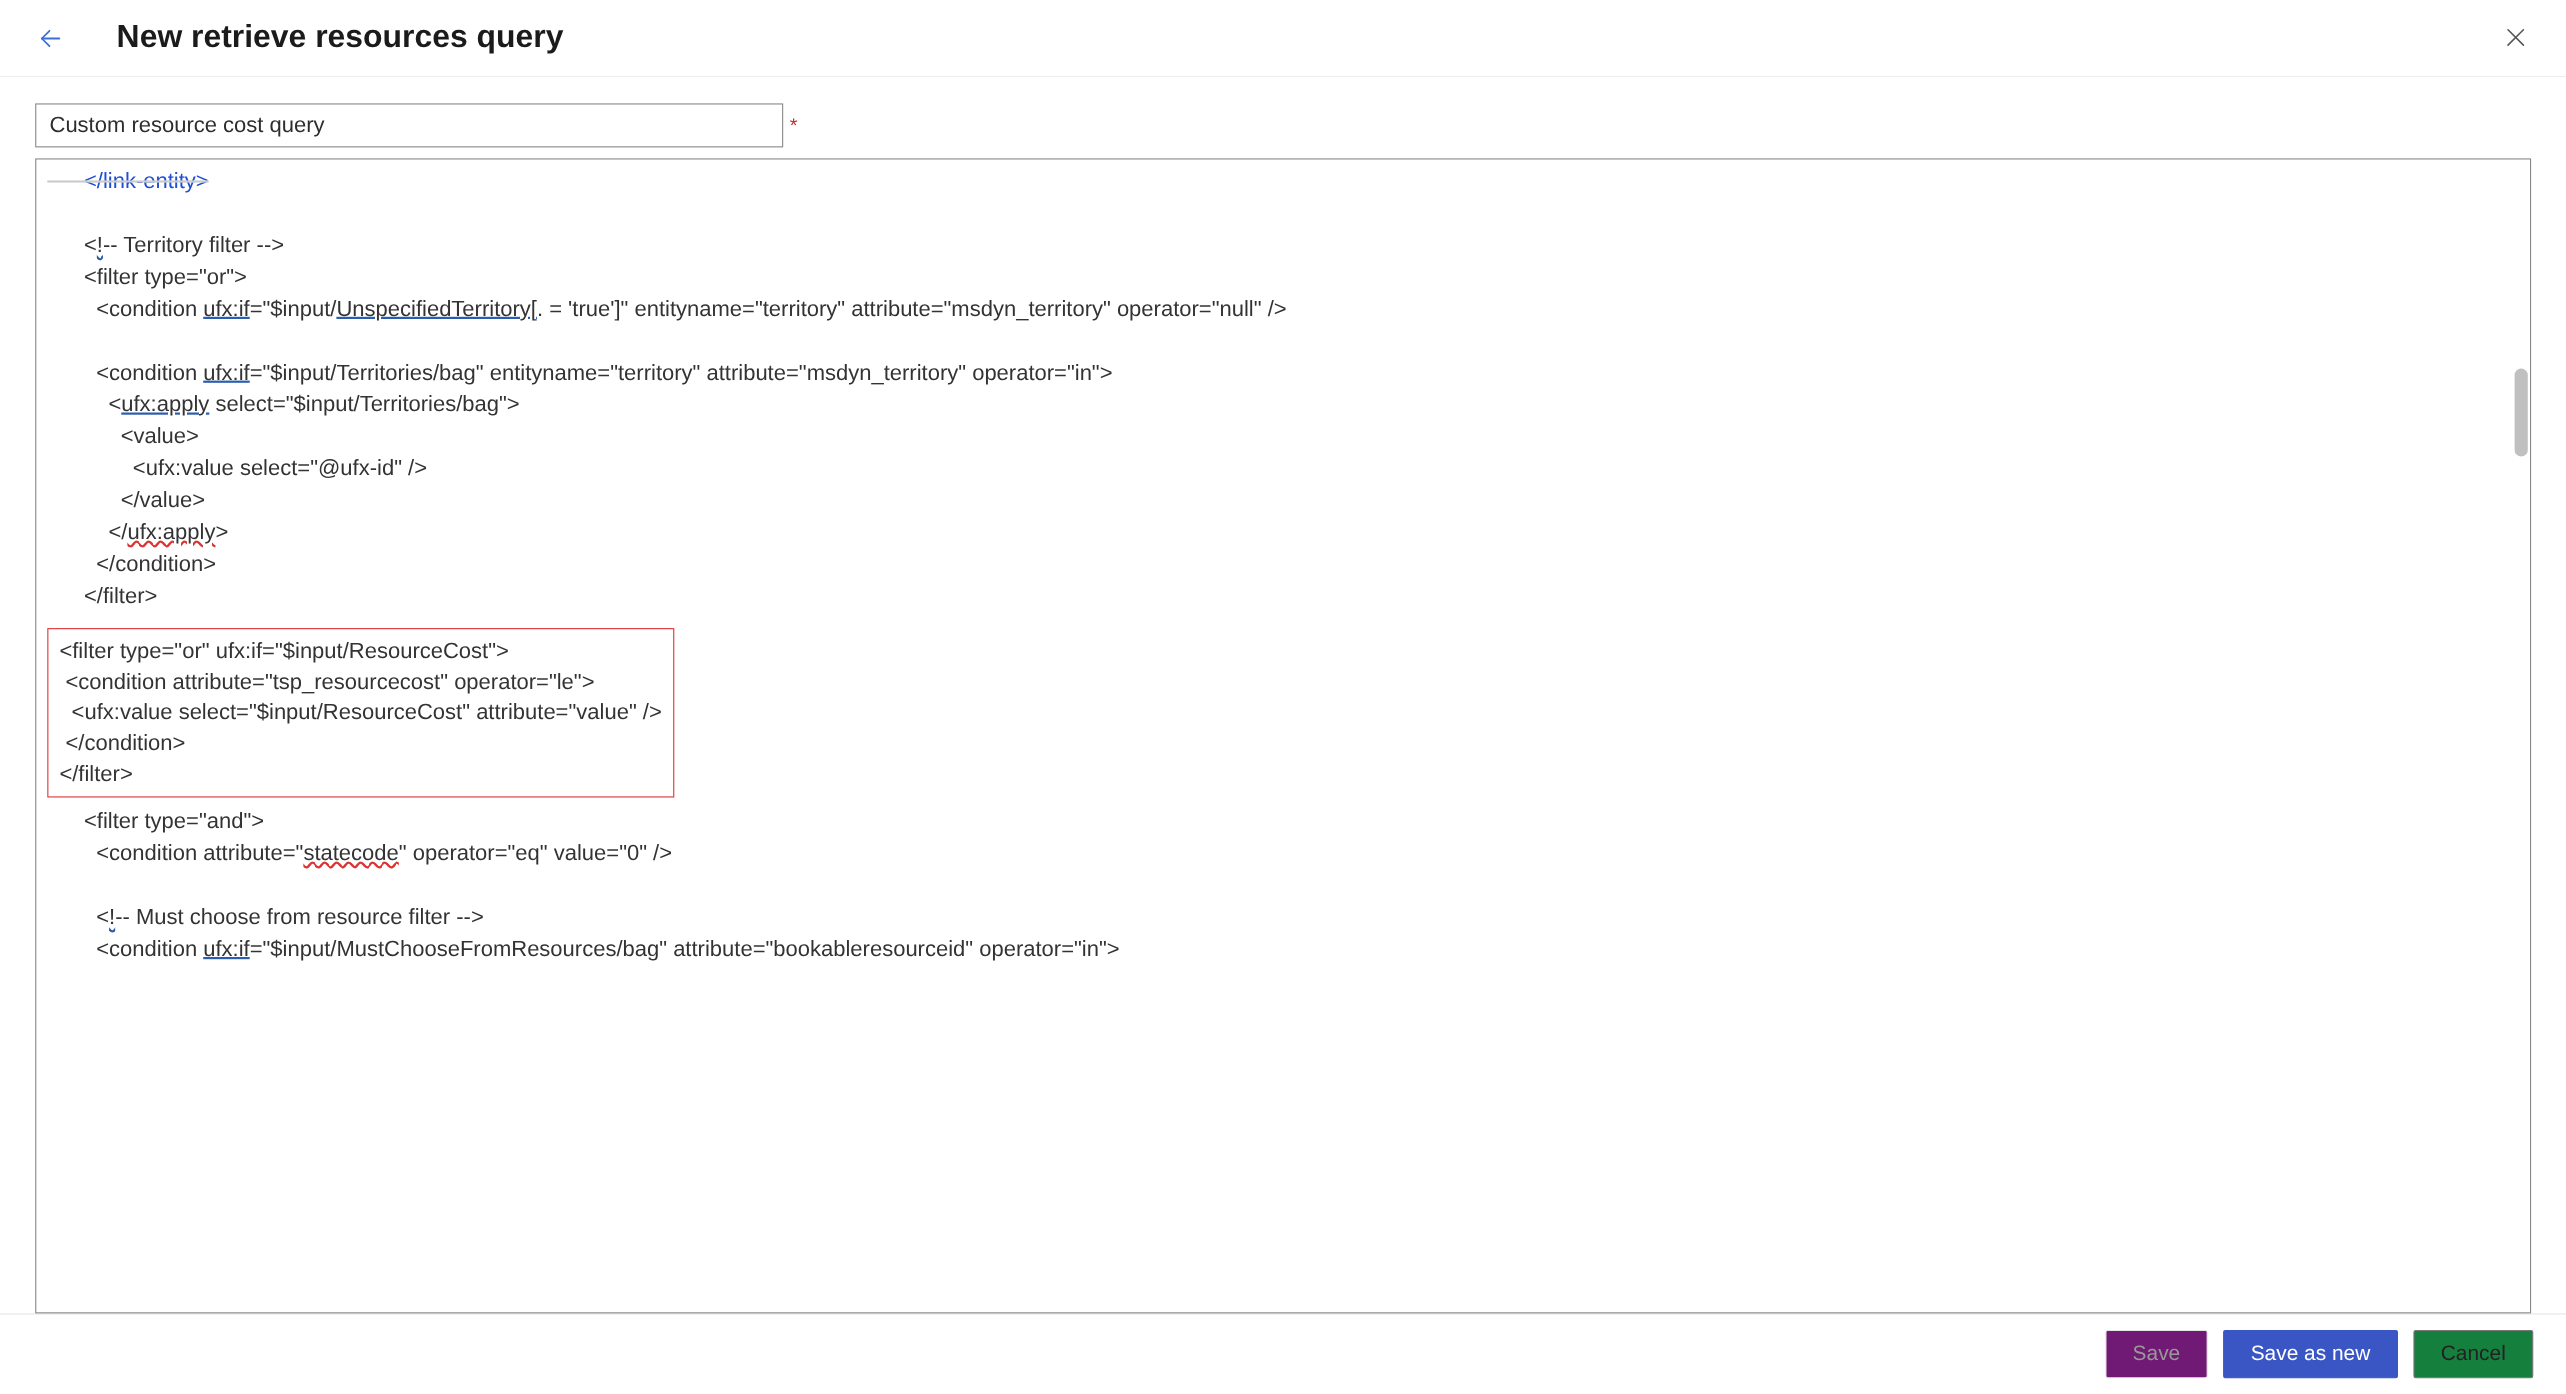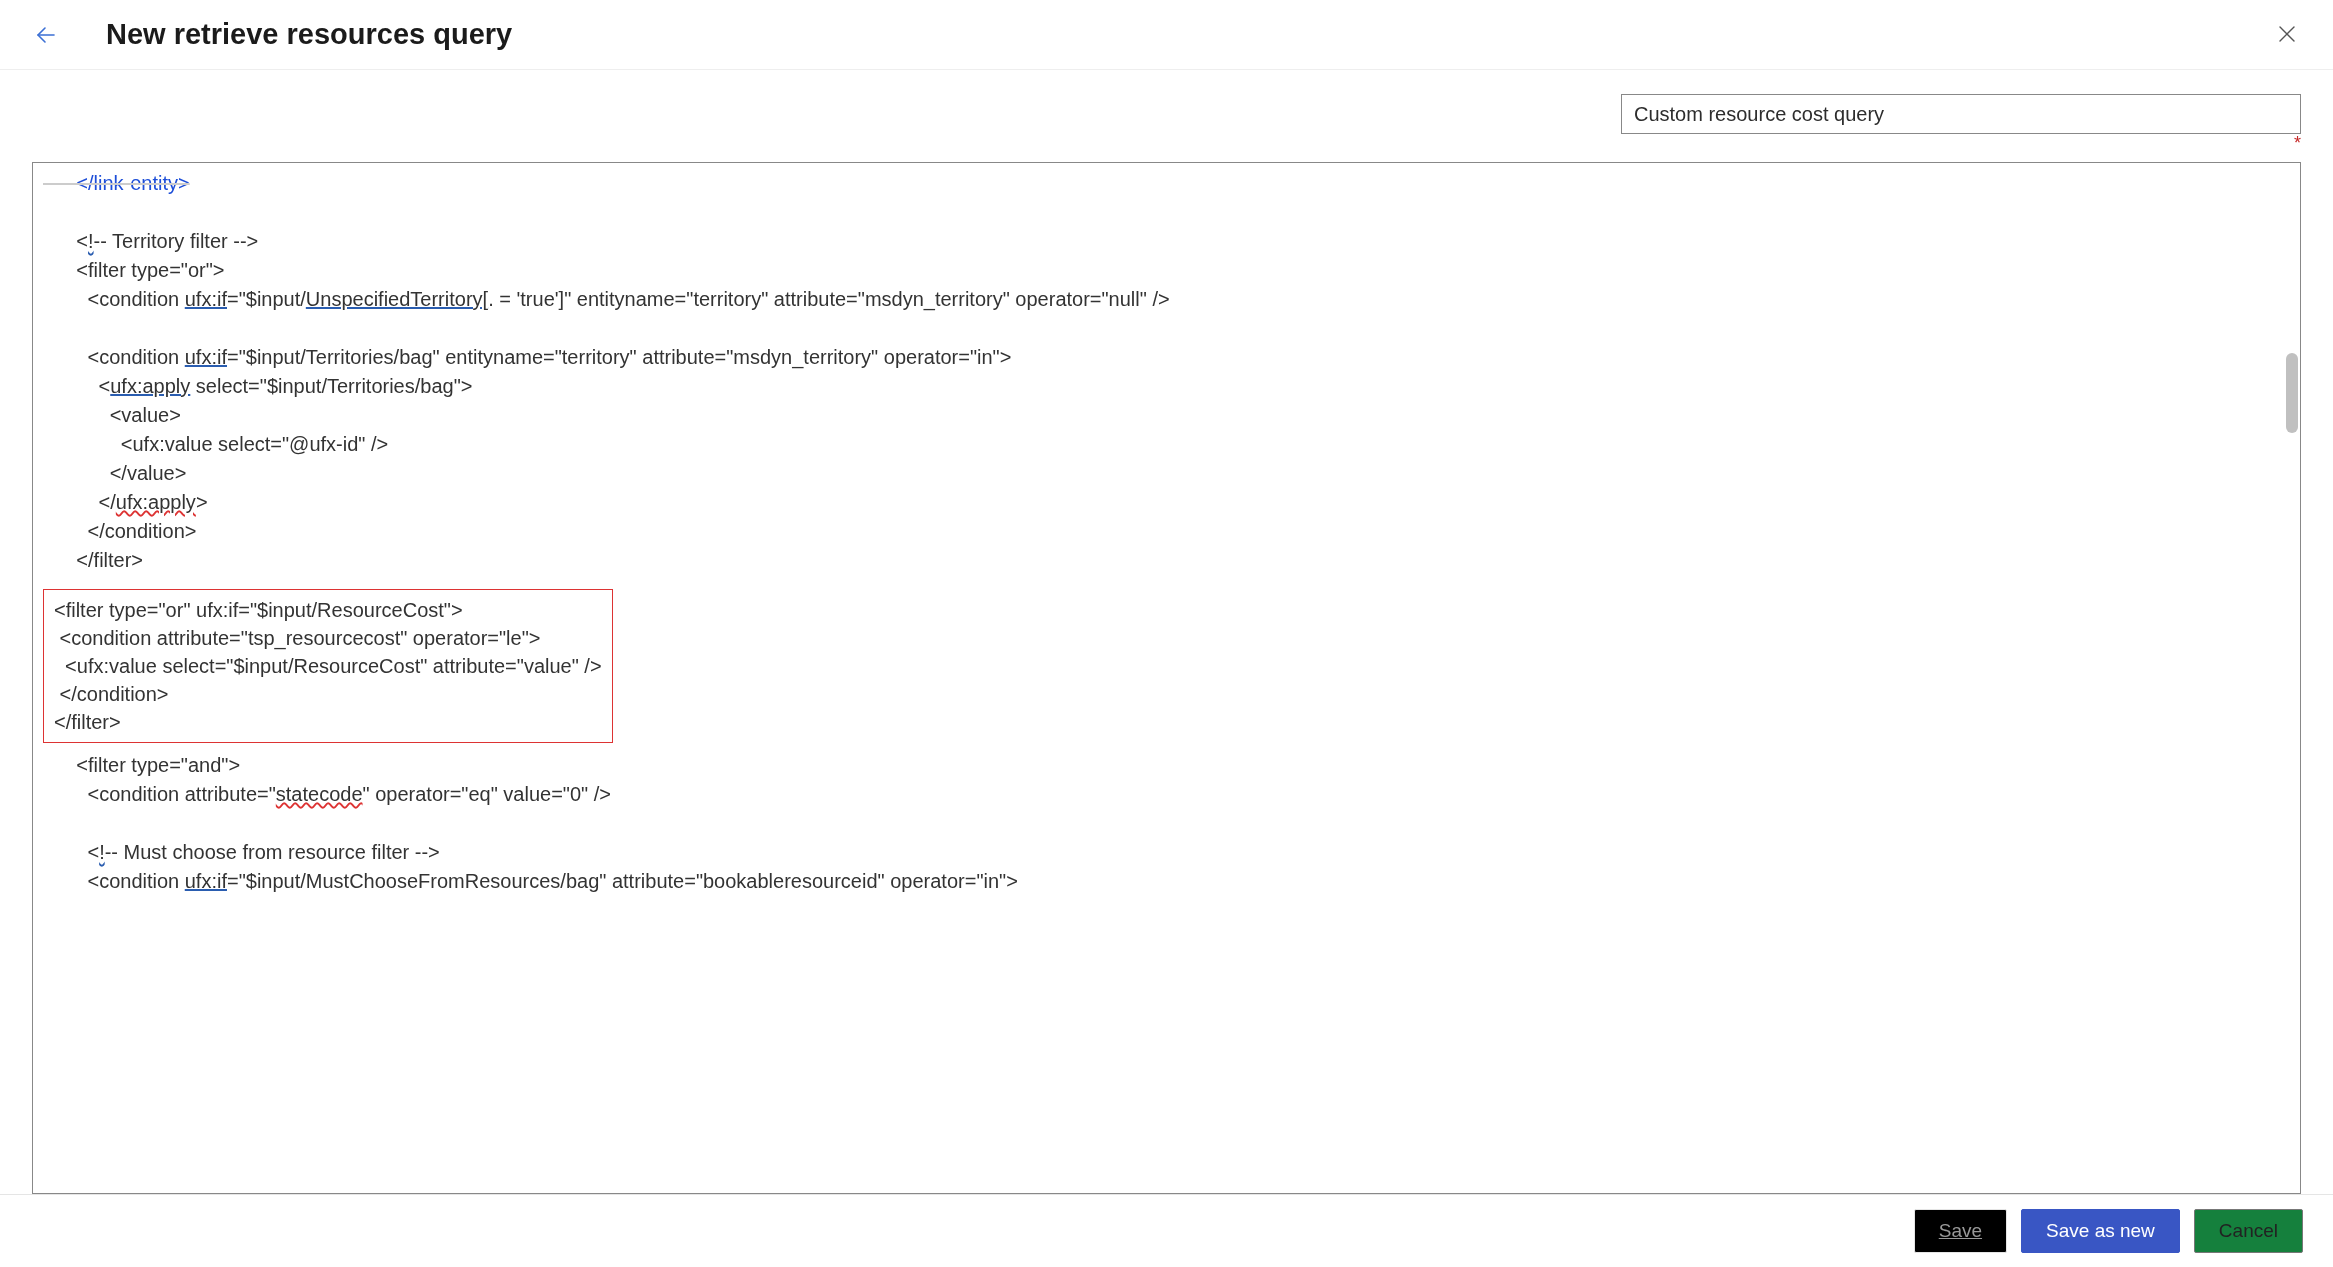--- a/index.html
+++ b/index.html
@@ -15,21 +15,21 @@
     cursor: pointer; color: #3b6fd4; margin-right: 20px;
   }
   .page-title { font-size: 29px; font-weight: 600; color: #1b1b1b; margin-left: 24px; }
   .close-btn {
     position: absolute; right: 30px; top: 18px; width: 32px; height: 32px;
     display: flex; align-items: center; justify-content: center; cursor: pointer; color: #555;
   }
 
   .body-area { flex: 1; padding: 24px 32px 0 32px; display: flex; flex-direction: column; min-height: 0; }
 
-  .name-row { display: flex; align-items: flex-end; margin-bottom: 10px; flex-direction: column; }
+  .name-row { display: flex; align-items: center; margin-bottom: 10px; }
   .name-input {
     width: 680px; height: 40px; border: 1px solid #888; padding: 0 12px;
     font-size: 20px; color: #2d2d2d; font-family: inherit;
   }
   .req-star { color: #c62828; margin-left: 6px; font-size: 18px; line-height: 1; }
 
   .code-container {
     border: 1px solid #888; flex: 1; min-height: 0; overflow: hidden; position: relative;
   }
   .scroll-shim {
@@ -56,21 +56,21 @@
   }
 
   .footer {
     border-top: 1px solid #e5e5e5; padding: 14px 30px; display: flex;
     justify-content: flex-end; gap: 14px; background: #fff;
   }
   .btn {
     height: 44px; padding: 0 24px; font-size: 19px; border: 1px solid #bbb;
     background: #fff; cursor: pointer; font-family: inherit; border-radius: 2px;
   }
-  .btn-disabled { background: #000000; color: #999; border: 1px solid #e5e5e5; cursor: default; text-decoration: underline; }
+  .btn-disabled { background: #701a75; color: #999; border: 1px solid #e5e5e5; cursor: default; }
   .btn-primary { background: #3956c4; color: #fff; border: 1px solid #3956c4; font-weight: 400; }
   .btn-secondary { background: #15803d; color: #222; border: 1px solid #777; }
 </style>
 </head>
 <body>
 
 <div class="header">
   <div class="back-btn">
     <svg width="24" height="24" viewBox="0 0 24 24" fill="none" stroke="currentColor" stroke-width="1.6" stroke-linecap="round" stroke-linejoin="round">
       <line x1="20" y1="12" x2="4" y2="12"></line>

